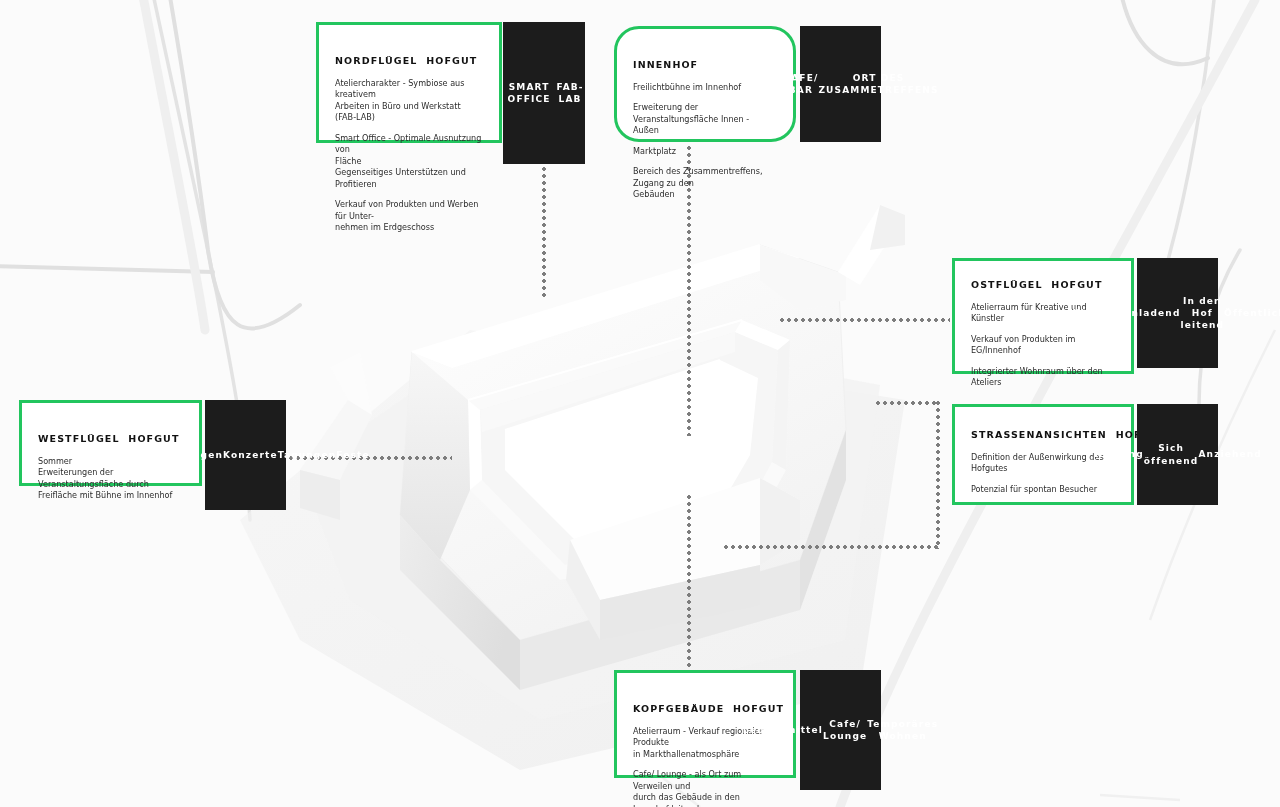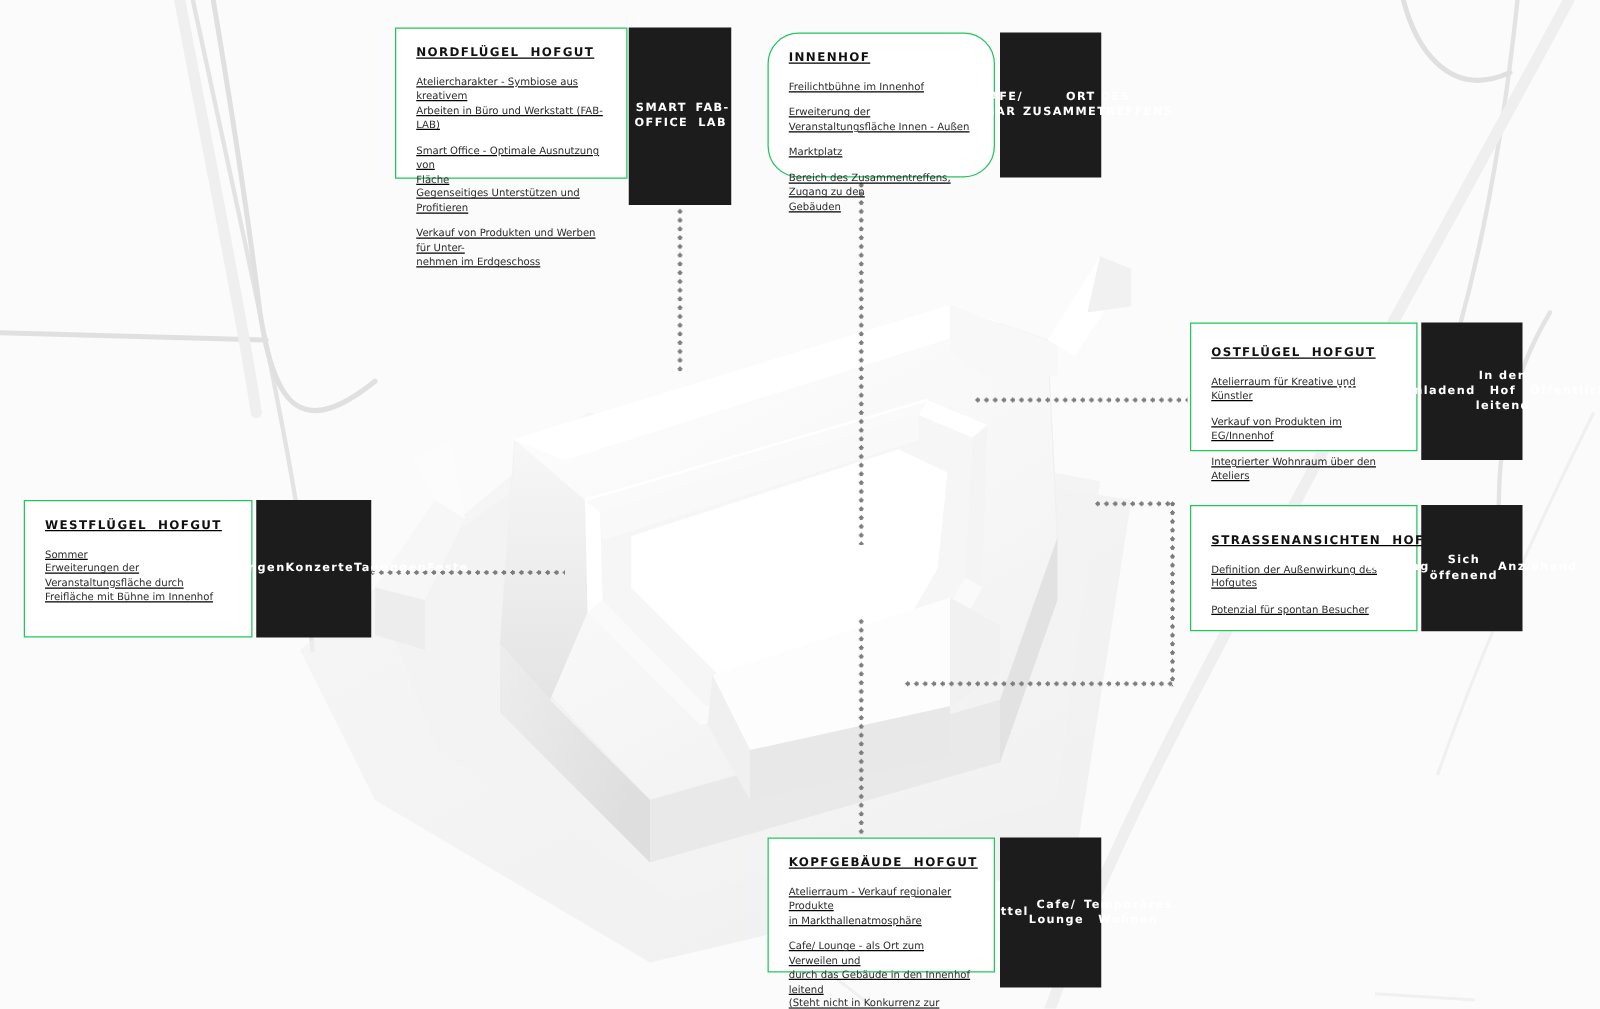--- a/index.html
+++ b/index.html
@@ -21,22 +21,22 @@
     background-size:7px 4px; background-repeat:repeat-x;
   }
   .dot-v {
     position:absolute; width:4px;
     background-image:radial-gradient(circle at 2px 2px, #7d7d7d 1.7px, transparent 1.8px);
     background-size:4px 7px; background-repeat:repeat-y;
   }
 
   
   .panel-white {
-    position:absolute; background:#ffffff; border:1px solid #22c55e;
-    padding:14px 16px; z-index:5;text-decoration:underline;
+    position:absolute; background:#ffffff; border:3px solid #22c55e;
+    padding:30px 16px; z-index:5;
   }
   .panel-dark {
     position:absolute; background:#1c1c1c; color:#ffffff;
     display:flex; align-items:center; justify-content:center;
     z-index:5;
   }
   .panel-title {
     font-size:9.5px; font-weight:700; letter-spacing:1.1px;
     color:#111; margin-bottom:12px; white-space:pre;
   }
@@ -174,21 +174,21 @@
     <div class="para">Bereich des Zusammentreffens, Zugang zu den
 Gebäuden</div>
   </div>
   <div class="panel-dark" style="left:800px; top:26px; width:81px; height:116px;">
     <div class="dark-line">BÜHNE</div>
     <div class="dark-line">CAFE/  BAR</div>
     <div class="dark-line">ORT  DES
 ZUSAMMETREFFENS</div>
   </div>
 
-  <div class="panel-white" style="left:952px; top:258px; width:182px; height:103px; padding-top:18px;">
+  <div class="panel-white" style="left:952px; top:258px; width:182px; height:116px; padding-top:18px;">
     <div class="panel-title">OSTFLÜGEL  HOFGUT</div>
     <div class="para">Atelierraum für Kreative und Künstler</div>
     <div class="para">Verkauf von Produkten im EG/Innenhof</div>
     <div class="para">Integrierter Wohnraum über den Ateliers</div>
   </div>
   <div class="panel-dark" style="left:1137px; top:258px; width:81px; height:110px;">
     <div class="dark-line">Wirkung</div>
     <div class="dark-line">Einladend</div>
     <div class="dark-line">In den Hof
 leitend</div>
@@ -199,27 +199,27 @@
     <div class="panel-title">STRASSENANSICHTEN  HOFGUT</div>
     <div class="para">Definition der Außenwirkung des Hofgutes</div>
     <div class="para">Potenzial für spontan Besucher</div>
   </div>
   <div class="panel-dark" style="left:1137px; top:404px; width:81px; height:101px;">
     <div class="dark-line">Wirkung</div>
     <div class="dark-line">Sich öffenend</div>
     <div class="dark-line">Anziehend</div>
   </div>
 
-  <div class="panel-white" style="left:19px; top:400px; width:183px; height:110px;">
+  <div class="panel-white" style="left:19px; top:400px; width:183px; height:86px;">
     <div class="panel-title">WESTFLÜGEL  HOFGUT</div>
     <div class="para">Sommer
 Erweiterungen der Veranstaltungsfläche durch
 Freifläche mit Bühne im Innenhof</div>
   </div>
-  <div class="panel-dark" style="left:205px; top:400px; width:92px; height:110px;">
+  <div class="panel-dark" style="left:205px; top:400px; width:81px; height:110px;">
     <div class="dark-line">Veranstaltungen</div>
     <div class="dark-line">Konzerte</div>
     <div class="dark-line">Tagungen</div>
     <div class="dark-line">Feste</div>
   </div>
 
   <div class="panel-white" style="left:614px; top:670px; width:182px; height:108px;">
     <div class="panel-title">KOPFGEBÄUDE  HOFGUT</div>
     <div class="para">Atelierraum - Verkauf regionaler Produkte
 in Markthallenatmosphäre</div>

